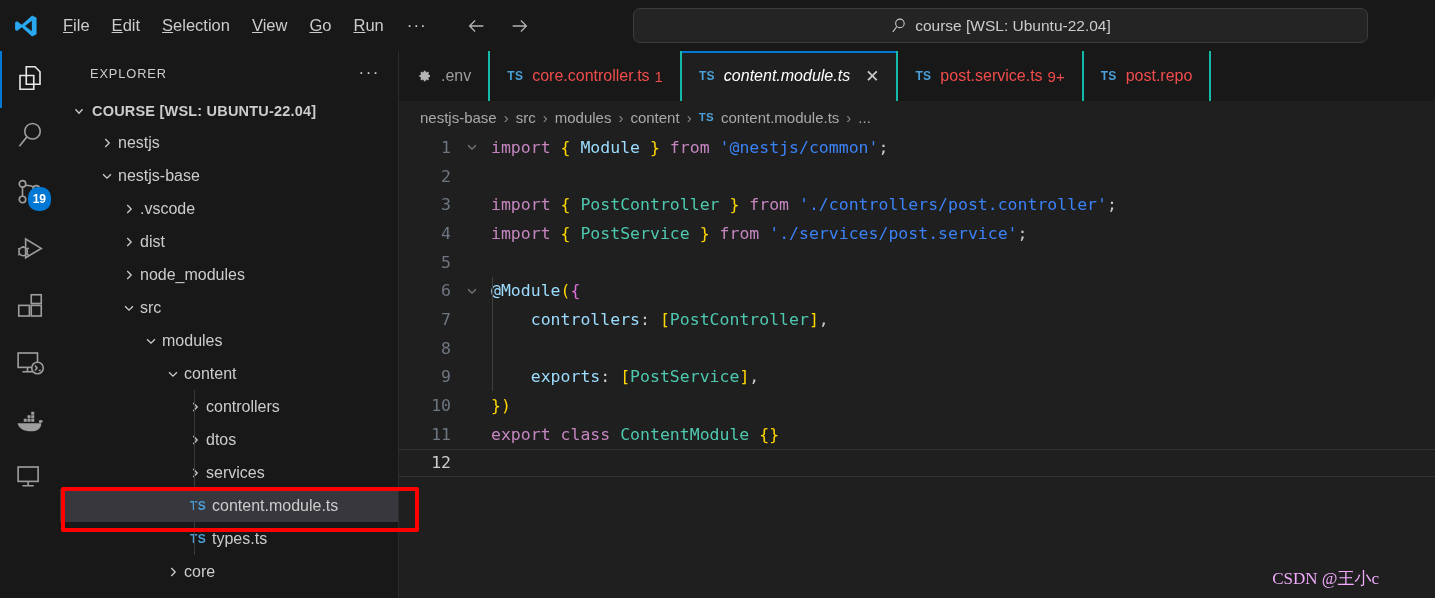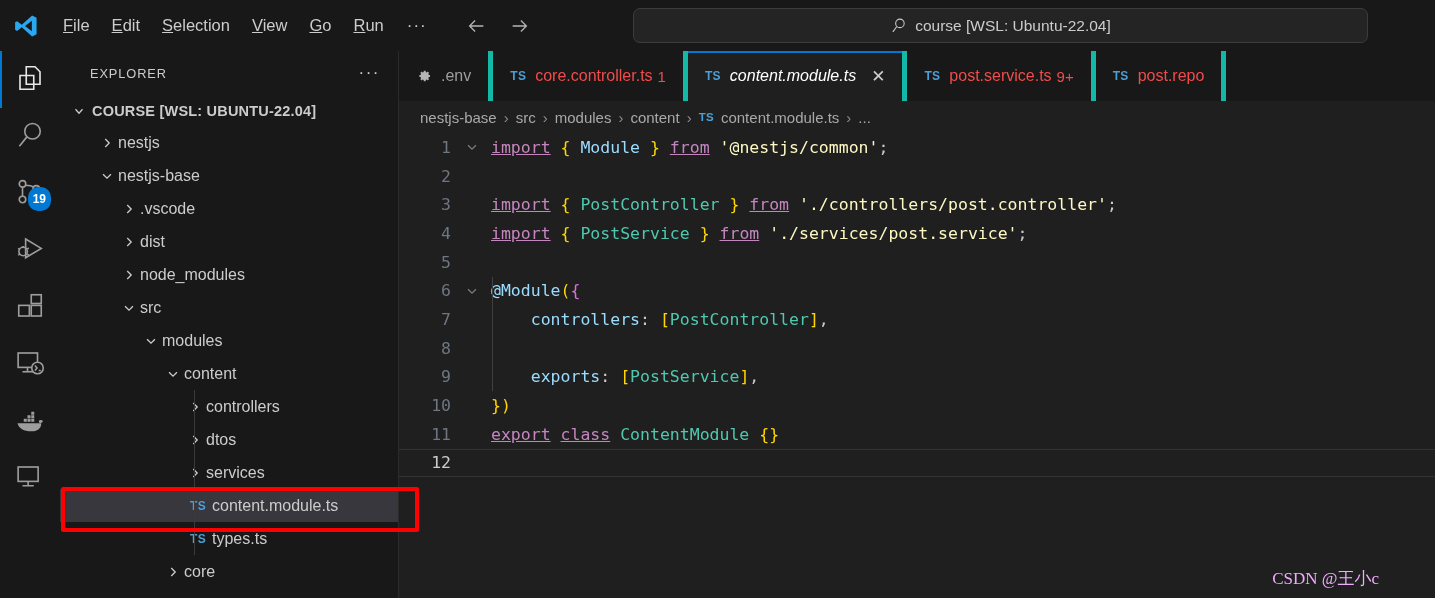--- a/index.html
+++ b/index.html
@@ -89,21 +89,21 @@
   }
 
   
   .tabsbar {
     position:absolute; left:399px; top:51px; width:1036px; height:50px;
     background:#181818; display:flex; align-items:stretch; overflow:hidden;
   }
   .tab {
     position:relative; display:flex; align-items:center; gap:9px;
     padding:0 17px; height:50px; background:#181818;
-    border-right:5px solid #14b8a6; white-space:nowrap;
+    border-right:2px solid #14b8a6; white-space:nowrap;
   }
   .tab.active { background:#1f1f1f; }
   .tab.active::before {
     content:""; position:absolute; left:0; right:0; top:0; height:2px; background:#0078d4;
   }
   .tab .ico-ts { font-size:12px; font-weight:bold; color:#4a9fd6; letter-spacing:0.3px; }
   .tab .ico-gear { color:#b4b4b4; display:flex; align-items:center; }
   .tab .ico-gear svg { width:16px; height:16px; }
   .tab .label { font-size:16px; color:#9d9d9d; }
   .tab.active .label { color:#ffffff; font-style:italic; }
@@ -133,25 +133,25 @@
     width:62px; flex:0 0 auto; text-align:right; padding-right:10px;
     color:#6e7681; font-size:16.5px; font-family:"DejaVu Sans Mono", monospace;
   }
   .line.active .ln { color:#cccccc; }
   .fold { width:22px; flex:0 0 auto; color:#7a7a7a; font-size:12px; display:flex; align-items:center; justify-content:center; }
   .src { white-space:pre; padding-left:8px; }
   .ind-guide {
     position:absolute; top:0; bottom:0; width:1px; background:#404040;
   }
   
-  .t-kw   { color:#c586c0;text-decoration:underline; }
+  .t-kw   { color:#c586c0; }
   .t-var  { color:#9cdcfe; }
   .t-br   { color:#ffd700; }
   .t-br2  { color:#da70d6; }
-  .t-str  { color:#fef9c3; }
+  .t-str  { color:#3b82f6; }
   .t-pl   { color:#cccccc; }
   .t-type { color:#4ec9b0;text-align:center; }
   .t-prop { color:#9cdcfe; }
 
   
   .annot {
     position:absolute; left:61px; top:487px; width:358px; height:45px;
     border:4px solid #ff0000; border-radius:2px; pointer-events:none;
   }
 

